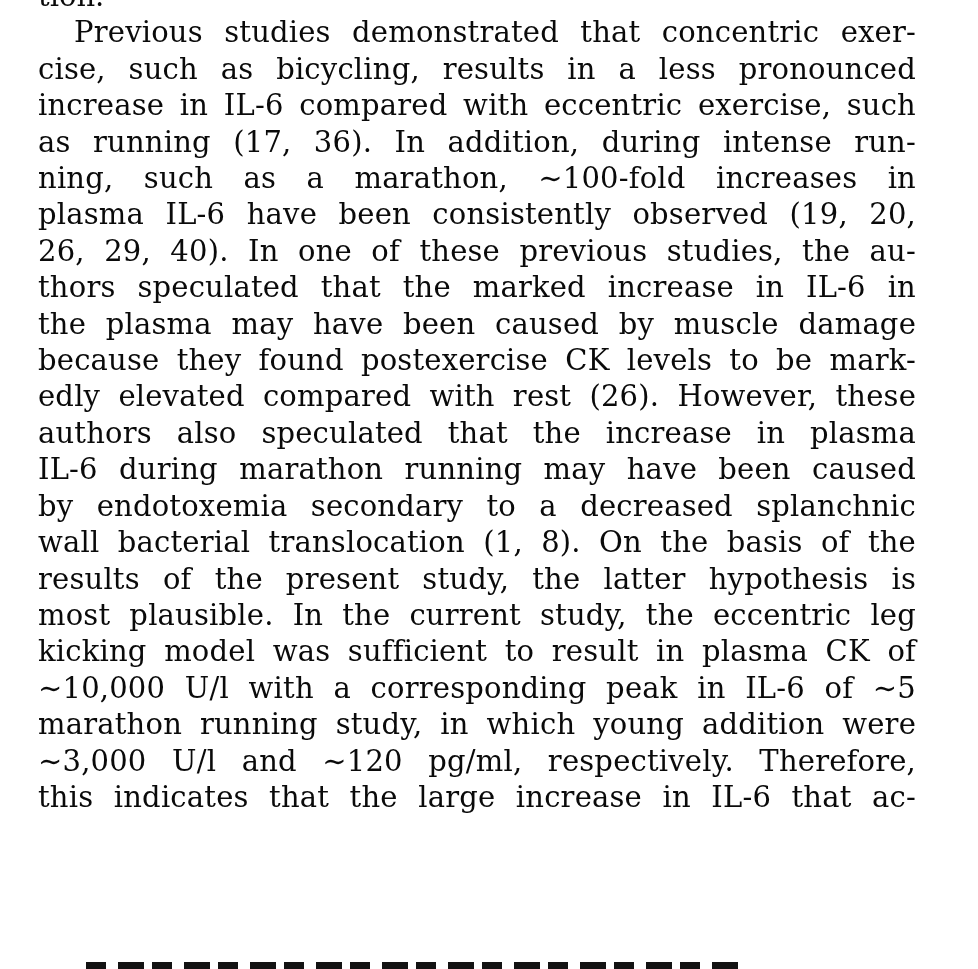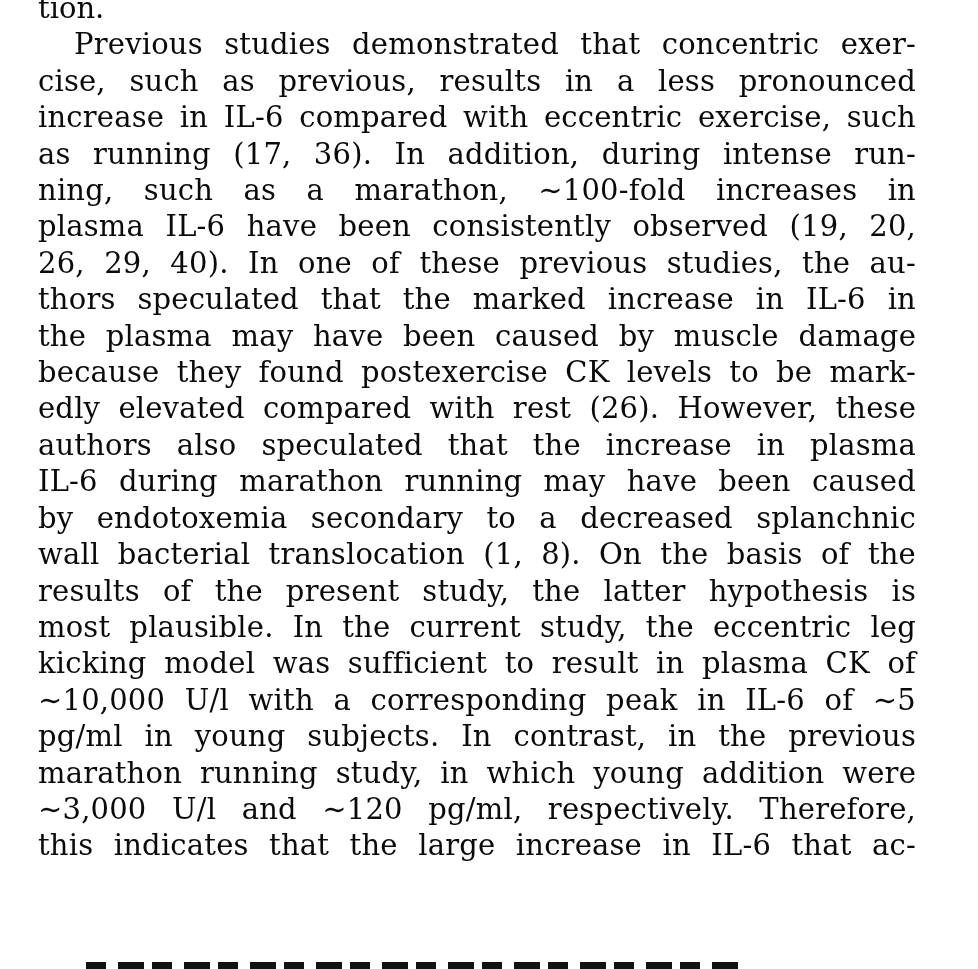--- a/index.html
+++ b/index.html
@@ -12,21 +12,21 @@
     background: #ffffff;
     overflow: hidden;
     font-family: "DejaVu Serif", "Liberation Serif", serif;
     color: #0a0a0a;
   }
   .page {
     position: relative;
     width: 956px;
     height: 969px;
     box-sizing: border-box;
-    padding: 12px 40px 0 38px;
+    padding: 0 40px 0 38px;
     overflow: hidden;
   }
   .line {
     font-size: 29px;
     line-height: 36.4px;
     white-space: nowrap;
     text-align: justify;
     text-align-last: justify;
     text-justify: inter-word;
     letter-spacing: 0.2px;
@@ -60,38 +60,37 @@
   }
 </style>
 </head>
 <body>
 
 <div class="page">
   <div class="top-fragment">tion.</div>
 
   <div>
       <div class="line wrapfix indent">Previous studies demonstrated that concentric exer-</div>
-      <div class="line wrapfix">cise, such as previous, results in a less pronounced</div>
+      <div class="line wrapfix">cise, such as bicycling, results in a less pronounced</div>
       <div class="line wrapfix">increase in IL-6 compared with eccentric exercise, such</div>
       <div class="line wrapfix">as running (17, 36). In addition, during intense run-</div>
       <div class="line wrapfix">ning, such as a marathon, ∼100-fold increases in</div>
       <div class="line wrapfix">plasma IL-6 have been consistently observed (19, 20,</div>
       <div class="line wrapfix">26, 29, 40). In one of these previous studies, the au-</div>
       <div class="line wrapfix">thors speculated that the marked increase in IL-6 in</div>
       <div class="line wrapfix">the plasma may have been caused by muscle damage</div>
       <div class="line wrapfix">because they found postexercise CK levels to be mark-</div>
       <div class="line wrapfix">edly elevated compared with rest (26). However, these</div>
       <div class="line wrapfix">authors also speculated that the increase in plasma</div>
       <div class="line wrapfix">IL-6 during marathon running may have been caused</div>
       <div class="line wrapfix">by endotoxemia secondary to a decreased splanchnic</div>
       <div class="line wrapfix">wall bacterial translocation (1, 8). On the basis of the</div>
       <div class="line wrapfix">results of the present study, the latter hypothesis is</div>
       <div class="line wrapfix">most plausible. In the current study, the eccentric leg</div>
       <div class="line wrapfix">kicking model was sufficient to result in plasma CK of</div>
       <div class="line wrapfix">∼10,000 U/l with a corresponding peak in IL-6 of ∼5</div>
-      <div class="line wrapfix">pg/ml in young subjects. In contrast, in the previous</div>
       <div class="line wrapfix">marathon running study, in which young addition were</div>
       <div class="line wrapfix">∼3,000 U/l and ∼120 pg/ml, respectively. Therefore,</div>
       <div class="line wrapfix">this indicates that the large increase in IL-6 that ac-</div>
     </div>
 
   <div class="cut-strip"></div>
 </div>
 
 </body></html>

